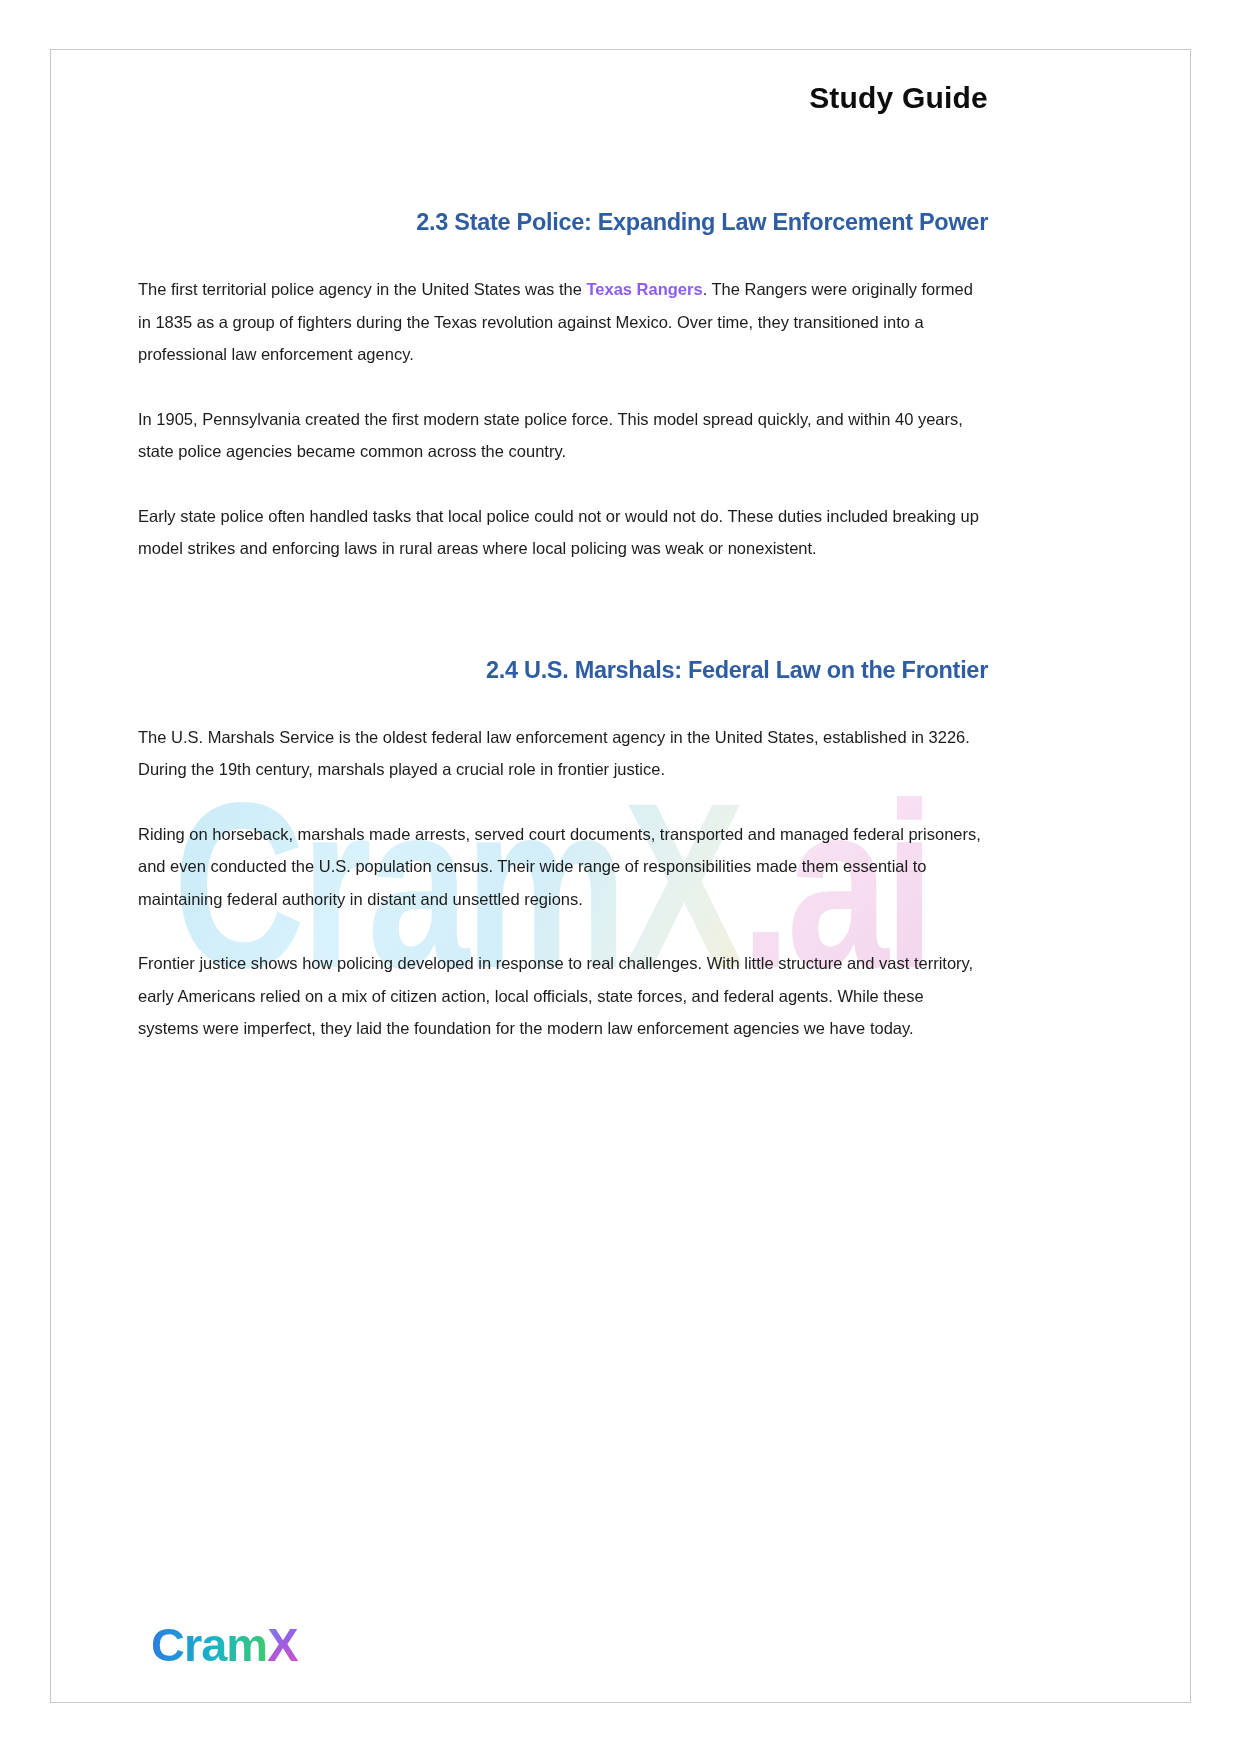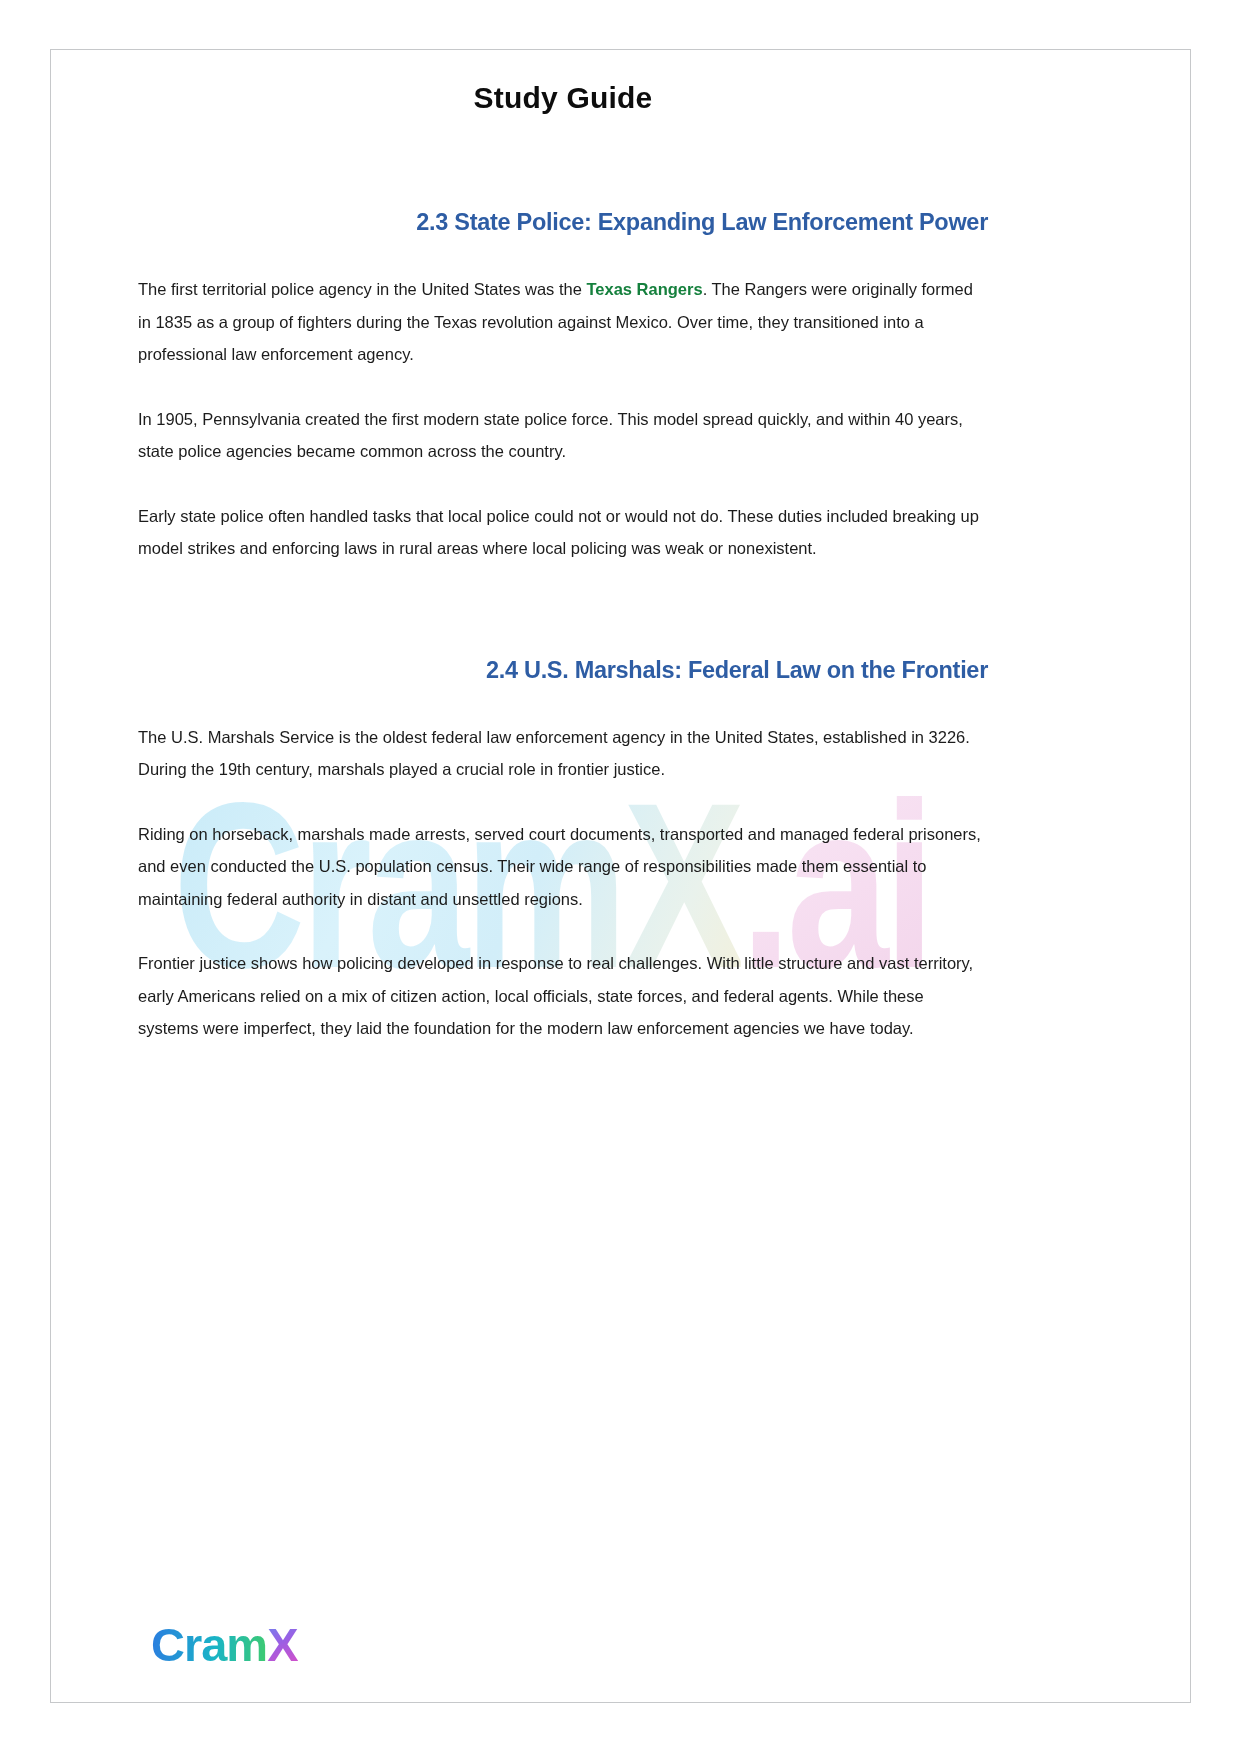--- a/index.html
+++ b/index.html
@@ -22,33 +22,33 @@
     position: relative;
     z-index: 1;
     margin-left: 87px;
     width: 850px;
     padding-top: 29px;
   }
   .doc-title {
     font-size: 30px;
     font-weight: bold;
     color: #0d0d0d;
-    text-align: center;
+    text-align: right;
     line-height: 38px;
     letter-spacing: 0.2px;
     margin-bottom: 31px;
   }
   .para {
     font-size: 16.5px;
     line-height: 32.5px;
     color: #1c1c1c;
     margin-bottom: 32px;
     text-align: left;
   }
-  .para b { font-weight: bold; color: #15803d; }
+  .para b { font-weight: bold; color: #8b5cf6; }
   .sec-heading {
     font-size: 23.5px;
     font-weight: bold;
     color: #2e5da4;
     line-height: 34px;
     letter-spacing: -0.3px;
     margin-top: 88px;
     margin-bottom: 34px;
     text-align: right;
   }

